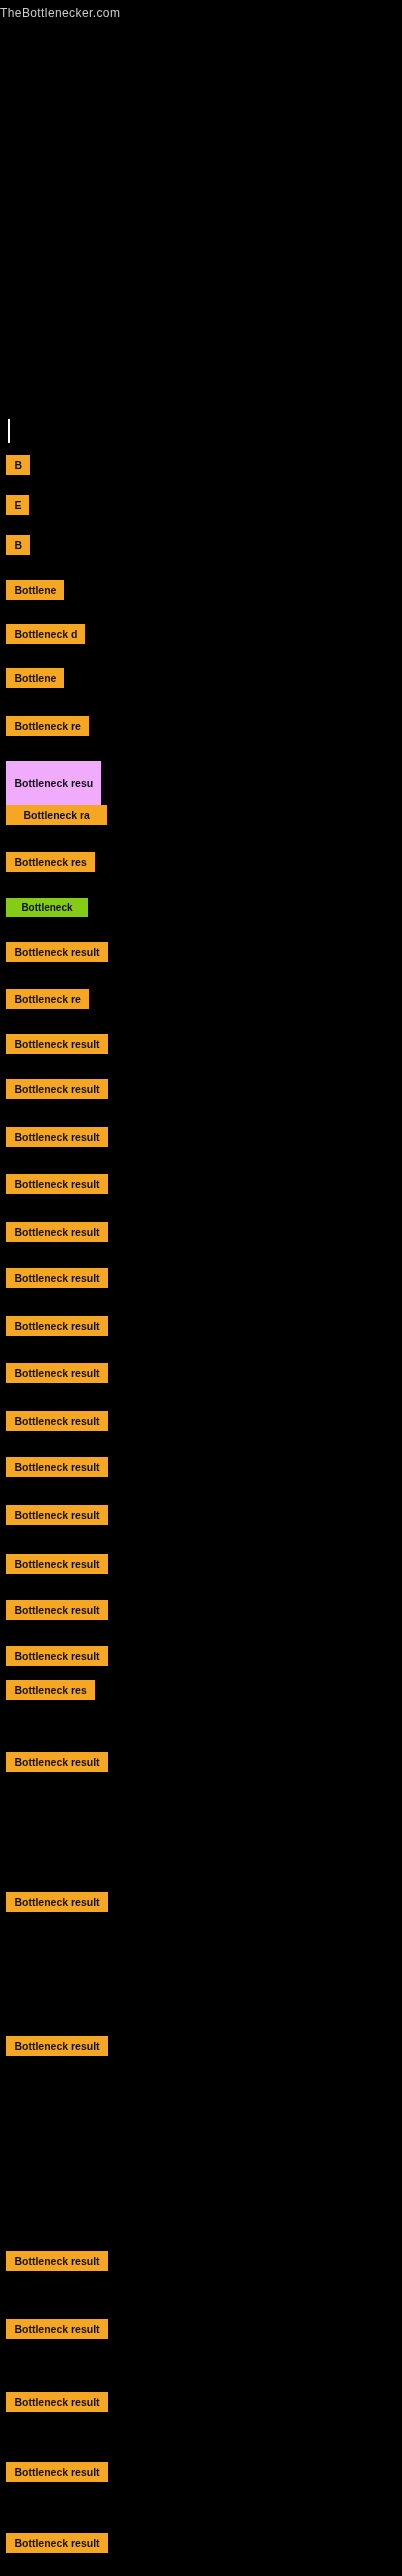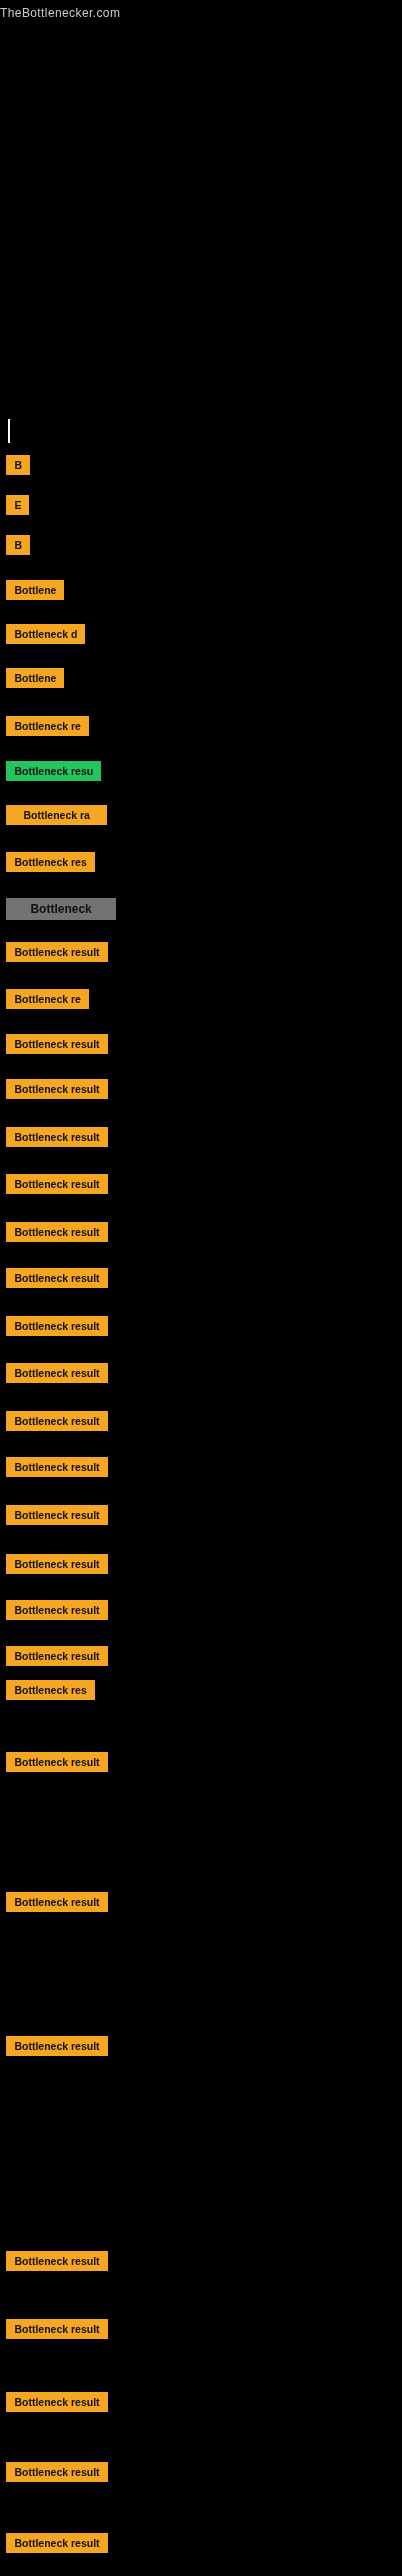--- a/index.html
+++ b/index.html
@@ -34,24 +34,24 @@
 "></div>
 
 <div id="results-container">
     <div style="position: absolute; left: 0px; top: 455px; padding-left: 6.4px;"><span style="display: inline-block; background: rgb(245, 166, 35); color: rgb(17, 17, 17); font-size: 10.5px; font-weight: 700; padding: 4px 8px; white-space: nowrap;">B</span></div>
     <div style="position: absolute; left: 0px; top: 495px; padding-left: 6.4px;"><span style="display: inline-block; background: rgb(245, 166, 35); color: rgb(17, 17, 17); font-size: 10.5px; font-weight: 700; padding: 4px 8px; white-space: nowrap;">E</span></div>
     <div style="position: absolute; left: 0px; top: 535px; padding-left: 6.4px;"><span style="display: inline-block; background: rgb(245, 166, 35); color: rgb(17, 17, 17); font-size: 10.5px; font-weight: 700; padding: 4px 8px; white-space: nowrap;">B</span></div>
     <div style="position: absolute; left: 0px; top: 580px; padding-left: 6.4px;"><span style="display: inline-block; background: rgb(245, 166, 35); color: rgb(17, 17, 17); font-size: 10.5px; font-weight: 700; padding: 4px 8px; white-space: nowrap;">Bottlene</span></div>
     <div style="position: absolute; left: 0px; top: 624px; padding-left: 6.4px; text-align: right;"><span style="display: inline-block; background: rgb(245, 166, 35); color: rgb(17, 17, 17); font-size: 10.5px; font-weight: 700; padding: 4px 8px; white-space: nowrap;">Bottleneck d</span></div>
     <div style="position: absolute; left: 0px; top: 668px; padding-left: 6.4px;"><span style="display: inline-block; background: rgb(245, 166, 35); color: rgb(17, 17, 17); font-size: 10.5px; font-weight: 700; padding: 4px 8px; white-space: nowrap;">Bottlene</span></div>
     <div style="position: absolute; left: 0px; top: 716px; padding-left: 6.4px;"><span style="display: inline-block; background: rgb(245, 166, 35); color: rgb(17, 17, 17); font-size: 10.5px; font-weight: 700; padding: 4px 8px; white-space: nowrap;">Bottleneck re</span></div>
-    <div style="position: absolute; left: 0px; top: 761px; padding-left: 6.4px;"><span style="display: inline-block; background: #22c55e; color: rgb(17, 17, 17); font-size: 10.5px; font-weight: 700; padding: 4px 8px; white-space: nowrap;">Bottleneck resu</span></div>
+    <div style="position: absolute; left: 0px; top: 761px; padding-left: 6.4px;"><span style="display: inline-block; background: #f0abfc; color: rgb(17, 17, 17); font-size: 10.5px; font-weight: 700; padding: 16px 8px; white-space: nowrap;">Bottleneck resu</span></div>
     <div style="position: absolute; left: 0px; top: 805px; padding-left: 6.4px;"><span style="display: inline-block; background: rgb(245, 166, 35); color: rgb(17, 17, 17); font-size: 10.5px; font-weight: 700; padding: 4px 17px; white-space: nowrap;">Bottleneck ra</span></div>
     <div style="position: absolute; left: 0px; top: 852px; padding-left: 6.4px;"><span style="display: inline-block; background: rgb(245, 166, 35); color: rgb(17, 17, 17); font-size: 10.5px; font-weight: 700; padding: 4px 8px; white-space: nowrap;">Bottleneck res</span></div>
-    <div style="position: absolute; left: 0px; top: 898px; padding-left: 6.4px;"><span style="display: inline-block; background: #737373; color: rgb(17, 17, 17); font-size: 12px; font-weight: 700; padding: 4px 24px; white-space: nowrap;">Bottleneck</span></div>
+    <div style="position: absolute; left: 0px; top: 898px; padding-left: 6.4px;"><span style="display: inline-block; background: #84cc16; color: rgb(17, 17, 17); font-size: 10px; font-weight: 700; padding: 4px 15px; white-space: nowrap;">Bottleneck</span></div>
     <div style="position: absolute; left: 0px; top: 942px; padding-left: 6.4px;"><span style="display: inline-block; background: rgb(245, 166, 35); color: rgb(17, 17, 17); font-size: 10.5px; font-weight: 700; padding: 4px 8px; white-space: nowrap;">Bottleneck result</span></div>
     <div style="position: absolute; left: 0px; top: 989px; padding-left: 6.4px;"><span style="display: inline-block; background: rgb(245, 166, 35); color: rgb(17, 17, 17); font-size: 10.5px; font-weight: 700; padding: 4px 8px; white-space: nowrap;">Bottleneck re</span></div>
     <div style="position: absolute; left: 0px; top: 1034px; padding-left: 6.4px;"><span style="display: inline-block; background: rgb(245, 166, 35); color: rgb(17, 17, 17); font-size: 10.5px; font-weight: 700; padding: 4px 8px; white-space: nowrap;">Bottleneck result</span></div>
     <div style="position: absolute; left: 0px; top: 1079px; padding-left: 6.4px;"><span style="display: inline-block; background: rgb(245, 166, 35); color: rgb(17, 17, 17); font-size: 10.5px; font-weight: 700; padding: 4px 8px; white-space: nowrap;">Bottleneck result</span></div>
     <div style="position: absolute; left: 0px; top: 1127px; padding-left: 6.4px;"><span style="display: inline-block; background: rgb(245, 166, 35); color: rgb(17, 17, 17); font-size: 10.5px; font-weight: 700; padding: 4px 8px; white-space: nowrap;">Bottleneck result</span></div>
     <div style="position: absolute; left: 0px; top: 1174px; padding-left: 6.4px;"><span style="display: inline-block; background: rgb(245, 166, 35); color: rgb(17, 17, 17); font-size: 10.5px; font-weight: 700; padding: 4px 8px; white-space: nowrap;">Bottleneck result</span></div>
     <div style="position: absolute; left: 0px; top: 1222px; padding-left: 6.4px;"><span style="display: inline-block; background: rgb(245, 166, 35); color: rgb(17, 17, 17); font-size: 10.5px; font-weight: 700; padding: 4px 8px; white-space: nowrap;">Bottleneck result</span></div>
     <div style="position: absolute; left: 0px; top: 1268px; padding-left: 6.4px;"><span style="display: inline-block; background: rgb(245, 166, 35); color: rgb(17, 17, 17); font-size: 10.5px; font-weight: 700; padding: 4px 8px; white-space: nowrap;">Bottleneck result</span></div>
     <div style="position: absolute; left: 0px; top: 1316px; padding-left: 6.4px;"><span style="display: inline-block; background: rgb(245, 166, 35); color: rgb(17, 17, 17); font-size: 10.5px; font-weight: 700; padding: 4px 8px; white-space: nowrap;">Bottleneck result</span></div>
     <div style="position: absolute; left: 0px; top: 1363px; padding-left: 6.4px;"><span style="display: inline-block; background: rgb(245, 166, 35); color: rgb(17, 17, 17); font-size: 10.5px; font-weight: 700; padding: 4px 8px; white-space: nowrap;">Bottleneck result</span></div>

